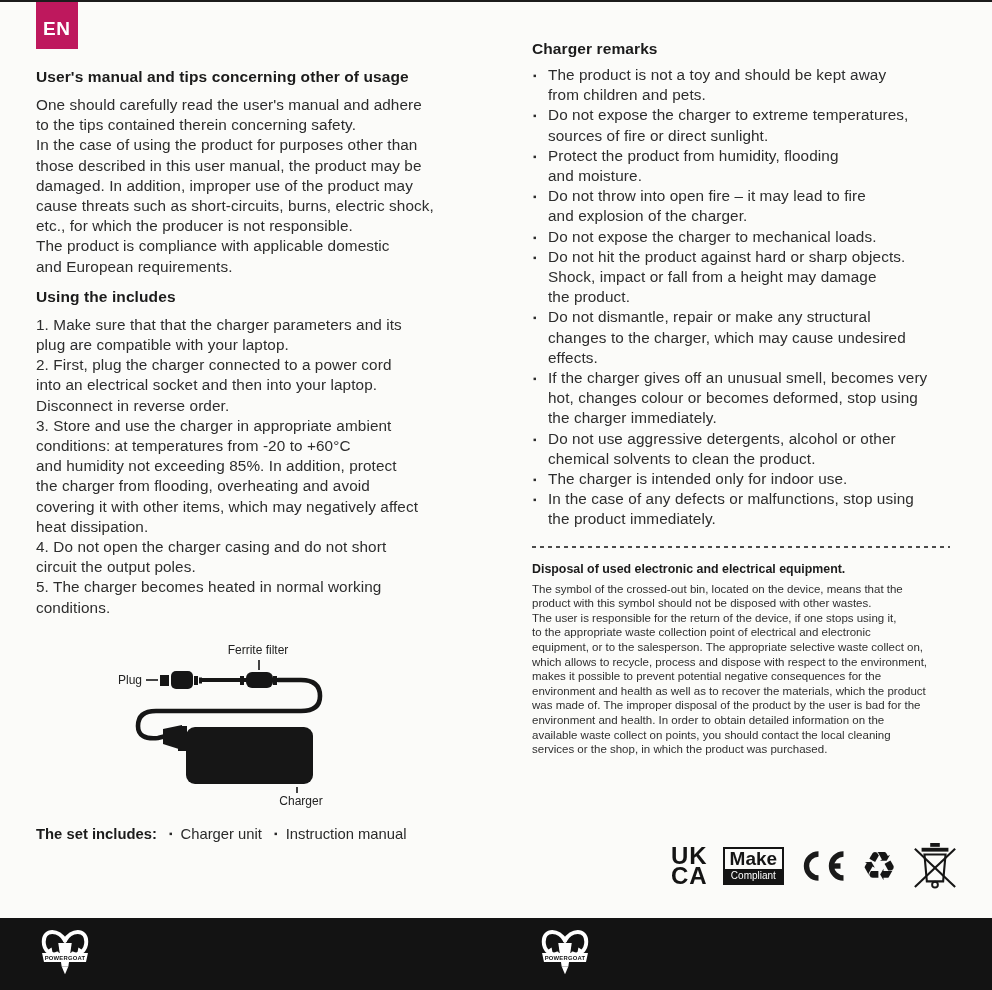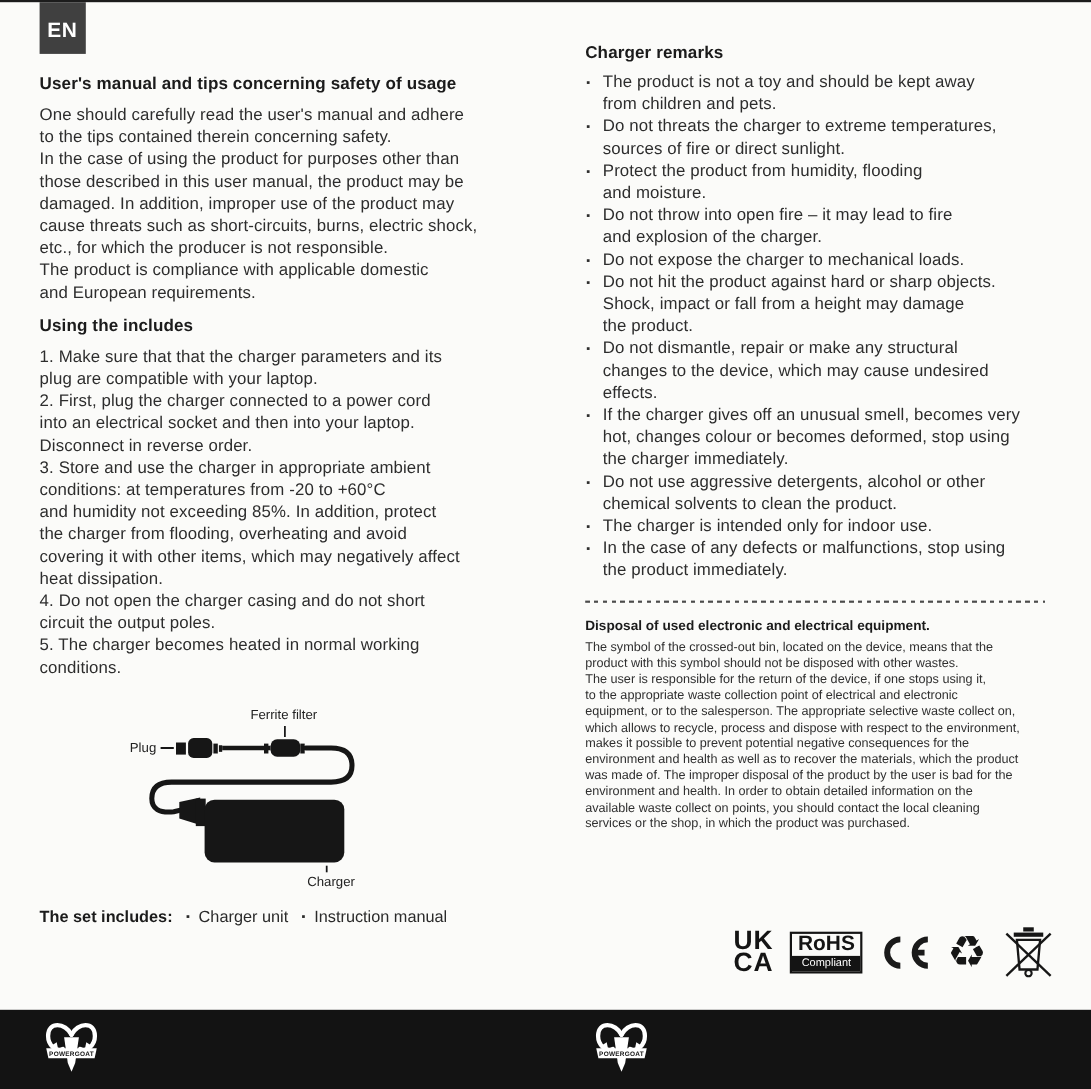--- a/index.html
+++ b/index.html
@@ -1,20 +1,20 @@
 <!DOCTYPE html>
 <html><head>
 <meta charset="utf-8">
 <style>
   * { margin:0; padding:0; box-sizing:border-box; }
   body { background:#e8e8e6; font-family:"Liberation Sans", sans-serif; }
   .page { position:relative; width:992px; height:990px; background:#fbfbf9; overflow:hidden; color:#2b2b2b; }
   .top-line { position:absolute; top:0; left:0; right:0; height:2px; background:#1c1c1c; }
 
-  .en-badge { position:absolute; left:36px; top:2px; width:42px; height:47px; background:#404040;
+  .en-badge { position:absolute; left:36px; top:2px; width:42px; height:47px; background:#be185d;
     color:#fff; font-weight:bold; font-size:19px; padding:16px 0 0 7px; letter-spacing:.5px; }
 
   .col-left  { position:absolute; left:36px;  top:68px; width:464px; }
   .col-right { position:absolute; left:532px; top:40px; width:426px; }
 
   h2 { font-size:15.5px; font-weight:700; color:#1b1b1b; letter-spacing:.1px; }
   .body-text { font-size:15.3px; line-height:20.2px; white-space:pre; letter-spacing:.1px; color:#2d2d2d; }
 
   .h-safety { margin-bottom:9px; }
   .h-using  { margin-top:11px; margin-bottom:9px; }
@@ -53,21 +53,21 @@
   .goat text { font-family:"Liberation Sans", sans-serif; }
 </style>
 </head>
 <body>
 
 <div class="page">
   <div class="top-line"></div>
   <div class="en-badge">EN</div>
 
   <div class="col-left">
-    <h2 class="h-safety">User's manual and tips concerning safety of usage</h2>
+    <h2 class="h-safety">User's manual and tips concerning other of usage</h2>
     <div class="body-text">One should carefully read the user's manual and adhere
 to the tips contained therein concerning safety.
 In the case of using the product for purposes other than
 those described in this user manual, the product may be
 damaged. In addition, improper use of the product may
 cause threats such as short-circuits, burns, electric shock,
 etc., for which the producer is not responsible.
 The product is compliance with applicable domestic
 and European requirements.</div>
 
@@ -124,32 +124,32 @@
       <span class="inc-item">Charger unit</span>
       <span class="inc-item">Instruction manual</span>
     </div>
   </div>
 
   <div class="col-right">
     <h2 class="h-remarks">Charger remarks</h2>
     <ul class="remarks">
       <li>The product is not a toy and should be kept away
 from children and pets.</li>
-      <li>Do not threats the charger to extreme temperatures,
+      <li>Do not expose the charger to extreme temperatures,
 sources of fire or direct sunlight.</li>
       <li>Protect the product from humidity, flooding
 and moisture.</li>
       <li>Do not throw into open fire – it may lead to fire
 and explosion of the charger.</li>
       <li>Do not expose the charger to mechanical loads.</li>
       <li>Do not hit the product against hard or sharp objects.
 Shock, impact or fall from a height may damage
 the product.</li>
       <li>Do not dismantle, repair or make any structural
-changes to the device, which may cause undesired
+changes to the charger, which may cause undesired
 effects.</li>
       <li>If the charger gives off an unusual smell, becomes very
 hot, changes colour or becomes deformed, stop using
 the charger immediately.</li>
       <li>Do not use aggressive detergents, alcohol or other
 chemical solvents to clean the product.</li>
       <li>The charger is intended only for indoor use.</li>
       <li>In the case of any defects or malfunctions, stop using
 the product immediately.</li>
     </ul>
@@ -169,21 +169,21 @@
 environment and health. In order to obtain detailed information on the
 available waste collect on points, you should contact the local cleaning
 services or the shop, in which the product was purchased.</div>
 
     <div class="cert-row">
       <div class="ukca">
         <div>UK</div>
         <div>CA</div>
       </div>
       <div class="rohs">
-        <div class="rohs-top">RoHS</div>
+        <div class="rohs-top">Make</div>
         <div class="rohs-bottom">Compliant</div>
       </div>
       <svg width="47" height="30" viewBox="0 0 46 30">
         <path d="M19 3 A12 12 0 1 0 19 27" fill="none" stroke="#1a1a1a" stroke-width="5.4"></path>
         <path d="M44 3 A12 12 0 1 0 44 27" fill="none" stroke="#1a1a1a" stroke-width="5.4"></path>
         <line x1="31" y1="15" x2="41" y2="15" stroke="#1a1a1a" stroke-width="5.4"></line>
       </svg>
       <span class="recycle">♻</span>
       <svg width="46" height="50" viewBox="0 0 48 52">
         <rect x="19" y="2" width="10" height="4" fill="#161616"></rect>

